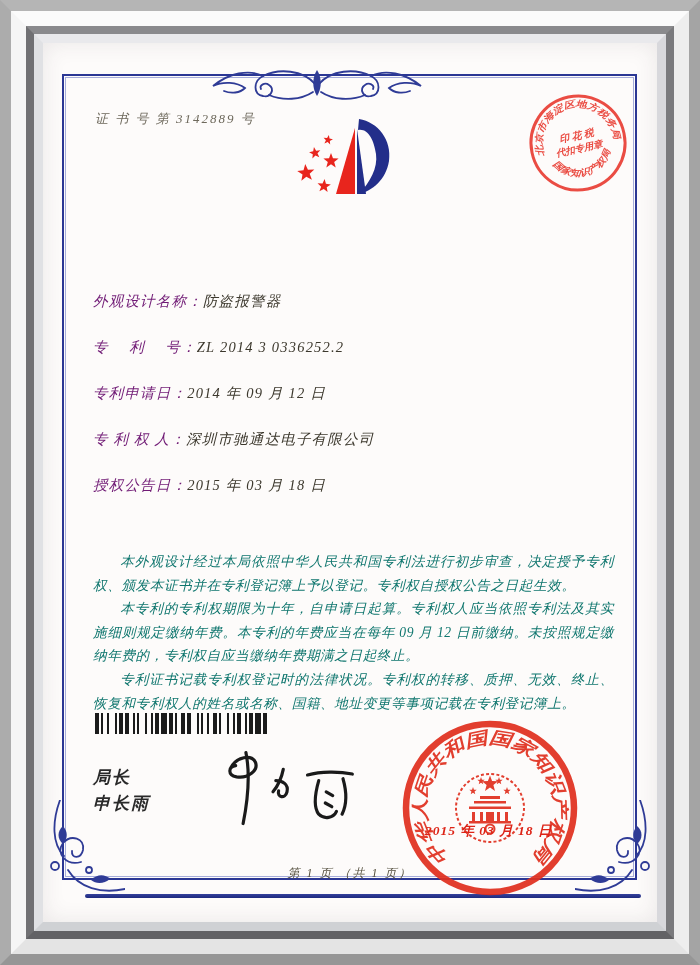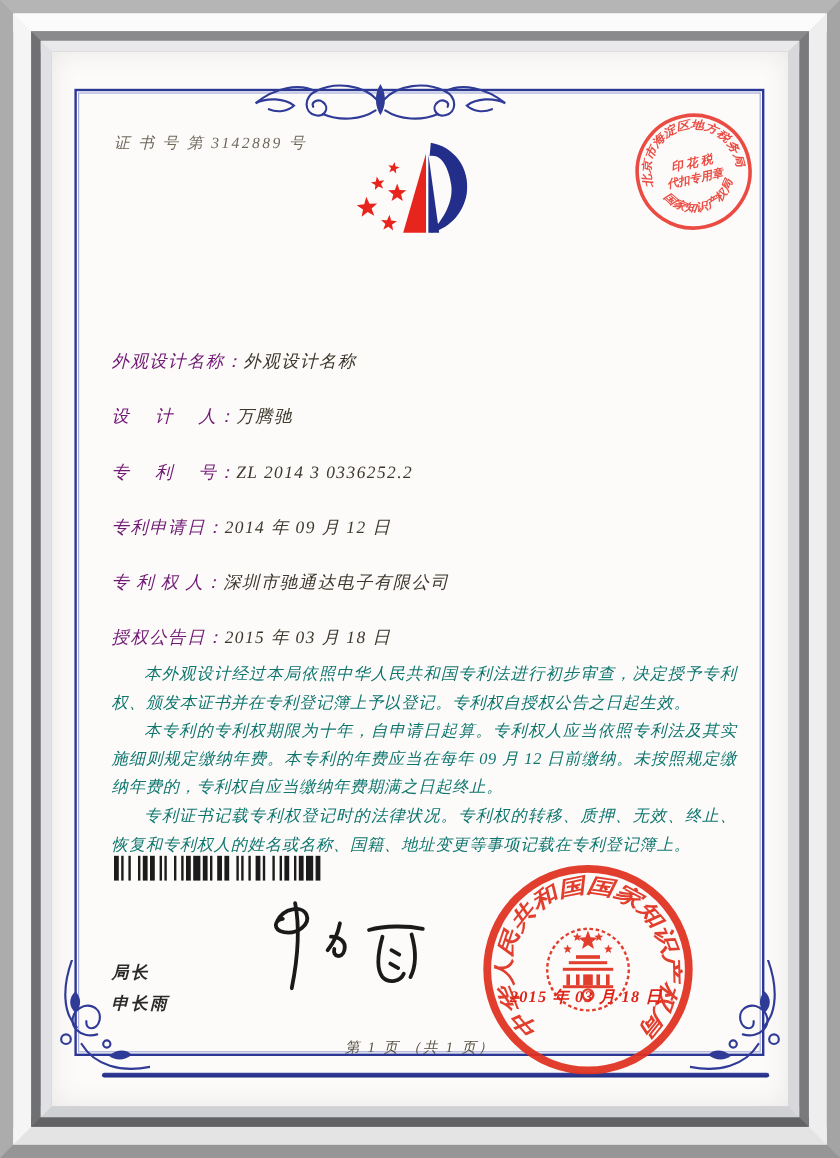--- a/index.html
+++ b/index.html
@@ -50,22 +50,22 @@
   .body-text { position:absolute; left:50px; top:507px; width:521px;
                font-size:13.6px; line-height:23.6px; color:#0f766e;
                text-align:justify; letter-spacing:0.6px; }
   .body-text p { text-indent:2em; }
 
   .barcode { position:absolute; left:52px; top:670px; width:185px; height:21px;
              display:flex; overflow:hidden; align-items:stretch; }
   .barcode .bar { flex:none; background:#1b1b1b; }
   .barcode .space { flex:none; }
 
-  .officer { position:absolute; left:50px; top:754px; font-family:"Liberation Sans", sans-serif;
-             font-size:14px; font-weight:600; color:#2a2a2a; letter-spacing:2px;
+  .officer { position:absolute; left:50px; top:722px; font-family:"Liberation Sans", sans-serif;
+             font-size:17px; font-weight:600; color:#2a2a2a; letter-spacing:2px;
              line-height:26px; }
   .signature { position:absolute; left:158px; top:704px; width:172px; height:84px; }
 
   .seal { position:absolute; left:352px; top:670px; width:190px; height:190px; opacity:.93; }
   .seal-text { font-family:"Liberation Serif", serif; font-weight:bold; fill:#e0301f; }
   .seal-date { position:absolute; left:382px; top:779px; font-size:13.5px; color:#dd2417;
                letter-spacing:1px; font-weight:bold; }
 
   .stamp { position:absolute; left:480px; top:45px; width:110px; height:110px; opacity:.88; }
   .stamp text { font-family:"Liberation Serif", serif; font-weight:bold; fill:#e8352a; }
@@ -139,22 +139,21 @@
         <polygon fill="#e8251d" points="35.00,37.00 36.97,42.28 42.61,42.53 38.20,46.04 39.70,51.47 35.00,48.36 30.30,51.47 31.80,46.04 27.39,42.53 33.03,42.28"></polygon>
         <polygon fill="#e8251d" points="9.22,48.03 11.95,53.76 18.28,53.48 13.68,57.85 15.90,63.79 10.33,60.77 5.36,64.71 6.52,58.48 1.23,54.98 7.52,54.15"></polygon>
         <polygon fill="#e8251d" points="28.61,63.03 29.93,67.78 34.82,68.43 30.71,71.15 31.61,76.00 27.74,72.93 23.41,75.28 25.14,70.66 21.56,67.26 26.49,67.48"></polygon>
         <path fill="#e8251d" d="M59,12 L40,78 L59,78 Z"></path>
         <path fill="#232e8a" d="M61,13 L61,78 L70,78 Z"></path>
         <path fill="#232e8a" d="M63,3 C82,6 96,24 93,45 C90,64 76,75 63,78 C74,66 82,52 80,38 C78,24 72,12 62,14 Z"></path>
       </svg>
 
 
       <div class="fields" id="fields">
-                <div class="field-row"><span class="flabel">外观设计名称：</span><span class="fvalue">外观设计名称</span></div>
-                <div class="field-row"><span class="flabel">设　 计　 人：</span><span class="fvalue">万腾驰</span></div>
+                <div class="field-row"><span class="flabel">外观设计名称：</span><span class="fvalue">防盗报警器</span></div>
                 <div class="field-row"><span class="flabel">专　 利　 号：</span><span class="fvalue">ZL 2014 3 0336252.2</span></div>
                 <div class="field-row"><span class="flabel">专利申请日：</span><span class="fvalue">2014 年 09 月 12 日</span></div>
                 <div class="field-row"><span class="flabel">专 利 权 人：</span><span class="fvalue">深圳市驰通达电子有限公司</span></div>
                 <div class="field-row"><span class="flabel">授权公告日：</span><span class="fvalue">2015 年 03 月 18 日</span></div>
               </div>
 
       <div class="body-text" id="paragraphs">
                 <p>本外观设计经过本局依照中华人民共和国专利法进行初步审查，决定授予专利权、颁发本证书并在专利登记簿上予以登记。专利权自授权公告之日起生效。</p>
                 <p>本专利的专利权期限为十年，自申请日起算。专利权人应当依照专利法及其实施细则规定缴纳年费。本专利的年费应当在每年 09 月 12 日前缴纳。未按照规定缴纳年费的，专利权自应当缴纳年费期满之日起终止。</p>
                 <p>专利证书记载专利权登记时的法律状况。专利权的转移、质押、无效、终止、恢复和专利权人的姓名或名称、国籍、地址变更等事项记载在专利登记簿上。</p>

